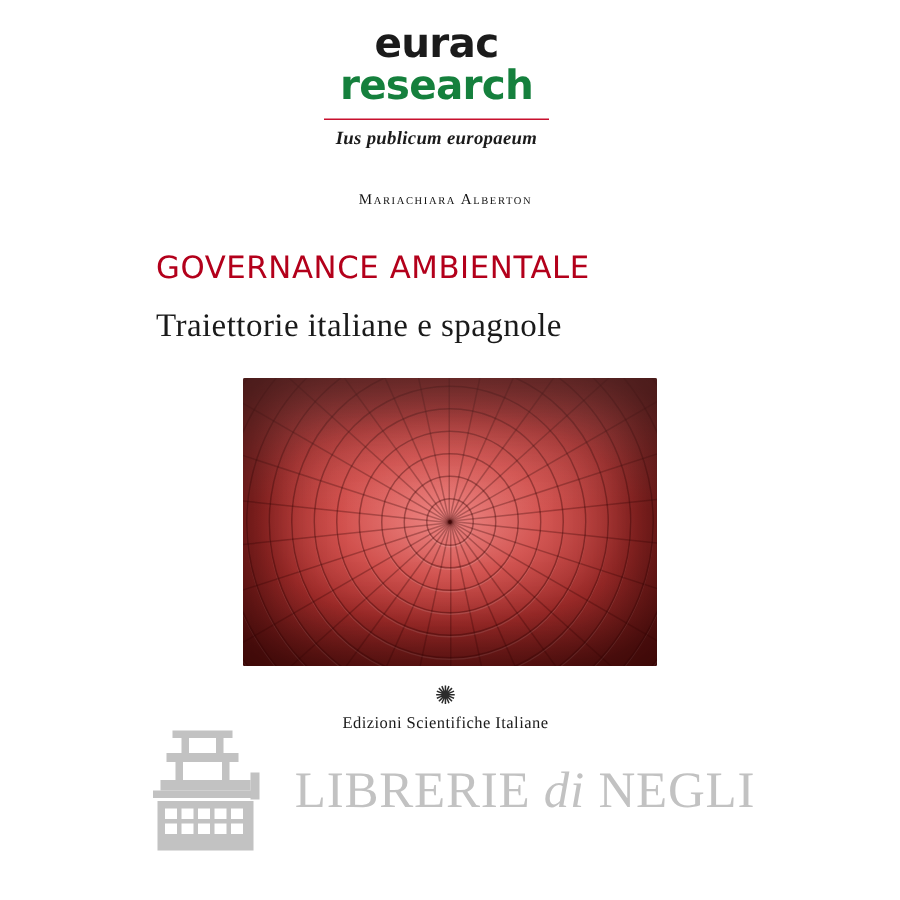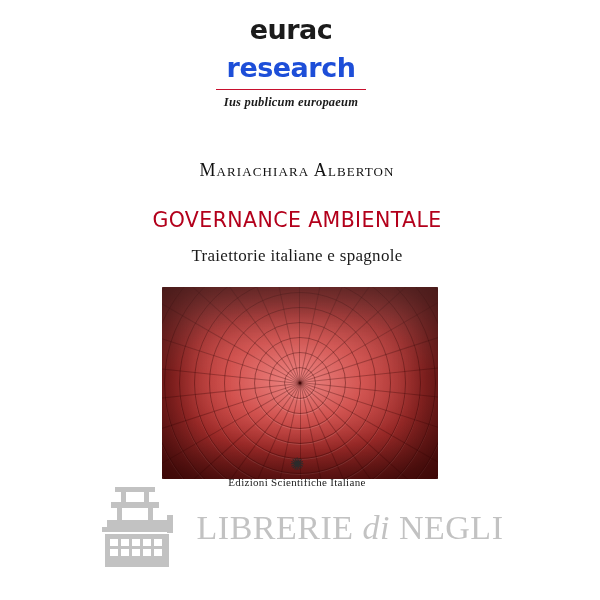--- a/index.html
+++ b/index.html
@@ -38,70 +38,70 @@
     font-size: 27px;
     letter-spacing: -0.5px;
     color: #1b1b1b;
     line-height: 1.0;
   }
   .pub-logo .research {
     font-family: "DejaVu Sans", sans-serif;
     font-weight: bold;
     font-size: 27px;
     letter-spacing: -0.5px;
-    color: #1d4ed8;
+    color: #15803d;
     line-height: 1.05;
-    margin-top: 11px;
+    margin-top: 1px;
   }
   .logo-rule {
     width: 150px;
     height: 1px;
     background: #c8102e;
     margin: 7px auto 5px auto;
   }
   .pub-series {
     font-family: "Liberation Serif", serif;
     font-style: italic;
     font-weight: bold;
     font-size: 12.5px;
     color: #1b1b1b;
     letter-spacing: 0.2px;
     text-align: center;
   }
 
   
   .author {
-    margin-top: 50px;
+    margin-top: 28px;
     text-align: center;
     font-family: "Liberation Serif", serif;
-    font-size: 18px;
+    font-size: 10px;
     color: #111111;
     letter-spacing: 1.1px;
     font-variant: small-caps;
     padding-right: 6px;
   }
 
   
   .title-block {
     margin-top: 26px;
-    text-align: center;
+    text-align: left;
     padding-right: 6px;
   }
   .title-line {
     font-family: "DejaVu Sans", sans-serif;
     font-size: 20.5px;
     color: #b3001b;
     letter-spacing: 0.4px;
     line-height: 1.32;
     font-weight: 400;
   }
   .subtitle {
     margin-top: 11px;
     font-family: "Liberation Serif", serif;
-    font-size: 17px;
+    font-size: 22px;
     color: #1a1a1a;
     line-height: 1.3;
     letter-spacing: 0.3px;
   }
 
   
   .cover-image-wrap {
     margin: 20px auto 0 auto;
     width: 276px;
     height: 192px;

